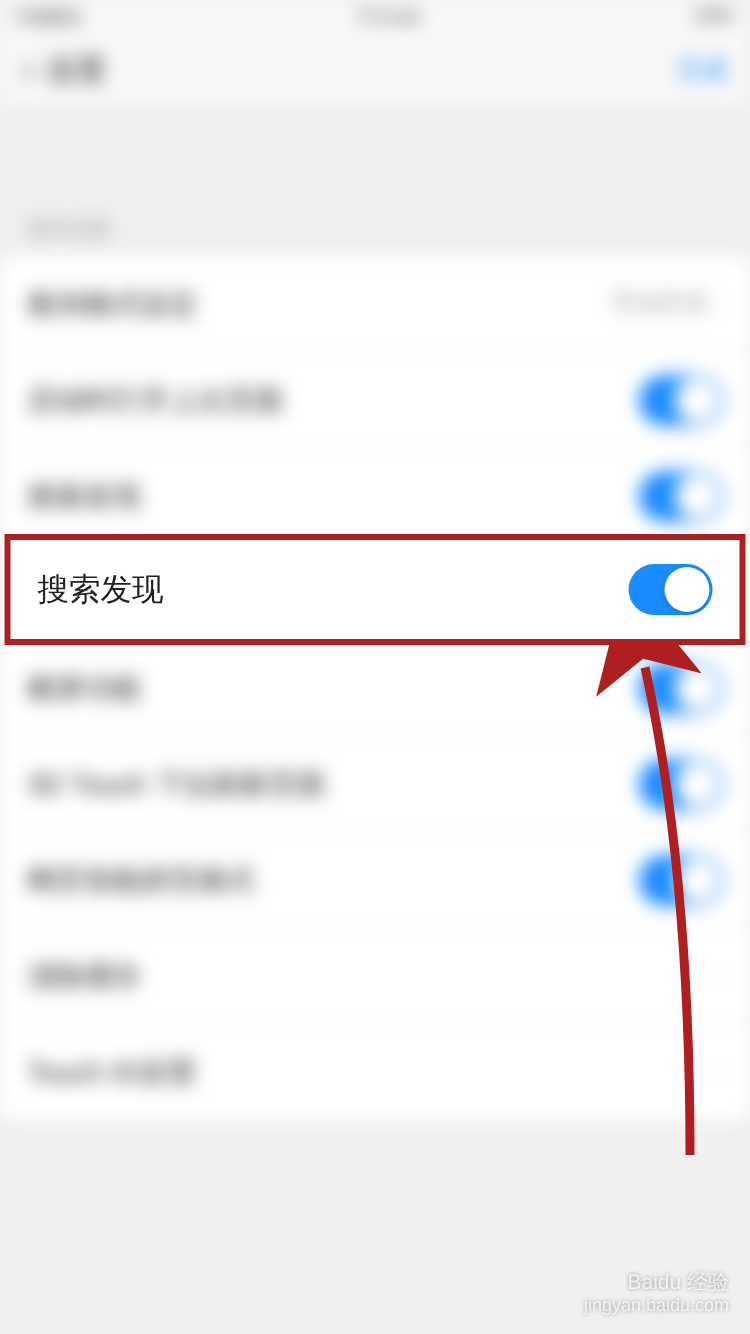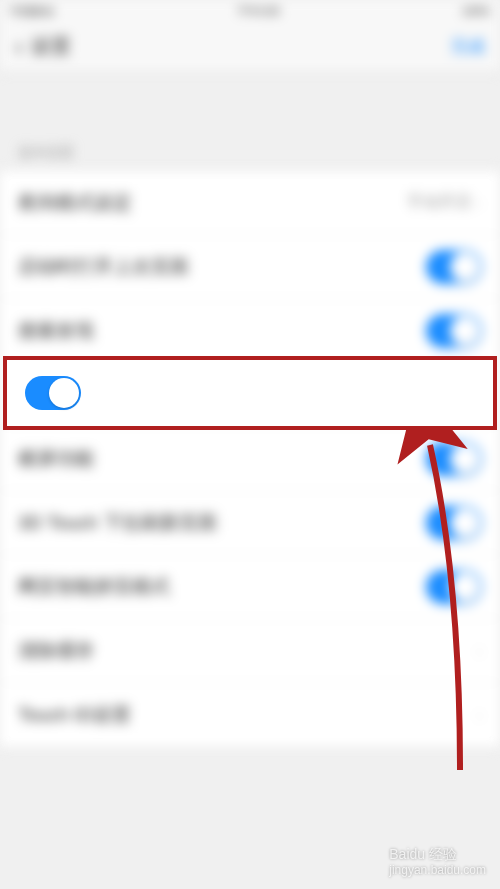--- a/index.html
+++ b/index.html
@@ -103,21 +103,21 @@
       pointer-events: none;
     }
     .watermark {
       position: absolute;
       bottom: 12px;
       right: 14px;
       font-size: 12px;
       color: rgba(255,255,255,0.75);
       text-shadow: 0 0 3px rgba(0,0,0,0.4);
       z-index: 20;
-      text-align: left;
+      text-align: right;
       line-height: 1.2;
       margin-left: 48px;
     }
     .watermark .brand { font-size: 14px; font-weight: 500; }
   </style>
 </head>
 <body>
 
 <div class="blur-layer">
   <div class="status-bar">
@@ -197,20 +197,21 @@
 
     <div class="row">
       <span class="row-label">Touch ID设置</span>
       <span class="chevron">›</span>
     </div>
 
   </div>
 </div>
 
 <div class="highlight-row">
+  <span class="row-label">搜索发现</span>
   <div class="toggle">
       <div class="toggle-knob"></div>
     </div>
 </div>
 
 <svg class="arrow-svg">
   <defs>
     <marker id="ah" markerWidth="12" markerHeight="12" refX="2" refY="6" orient="auto">
       <path d="M0,0 L12,6 L0,12 L3,6 Z" fill="#b01f1f"></path>
     </marker>

